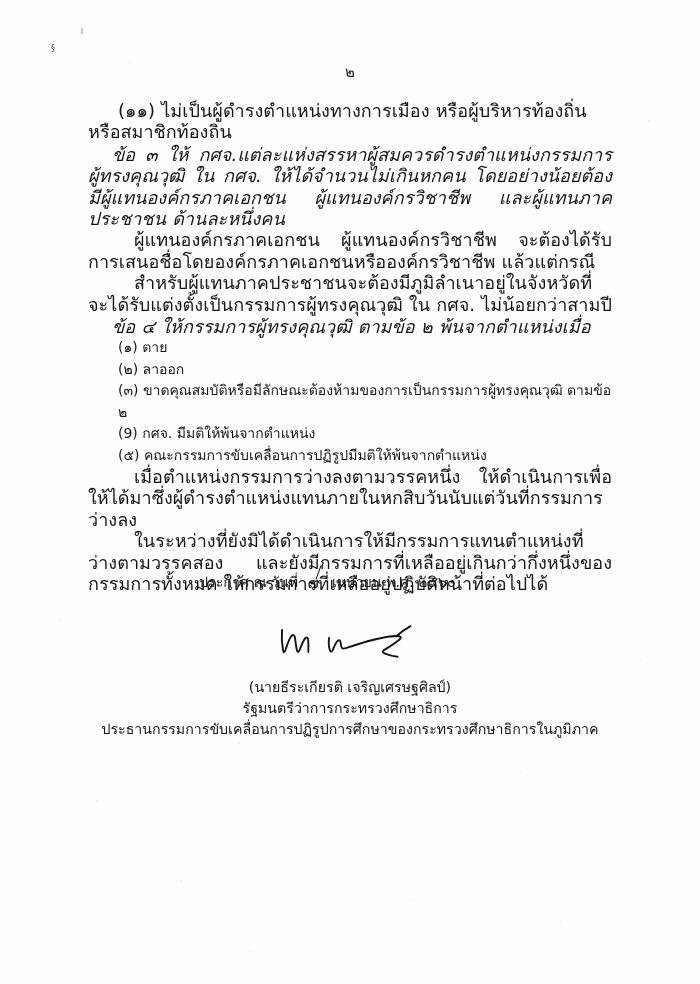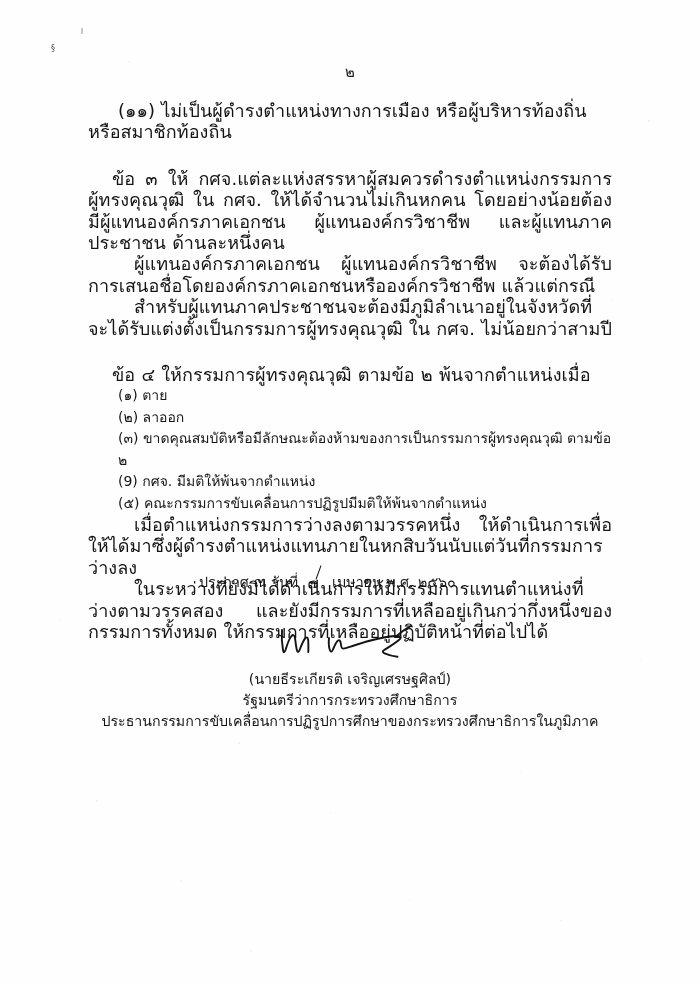--- a/index.html
+++ b/index.html
@@ -69,21 +69,21 @@
     line-height: 21.4px;
     color: #141414;
     text-align: left;
     margin: 0 0 0 0;
     letter-spacing: 0.05px;
     word-spacing: 0.4px;
   }
   .para.indent-1 { text-indent: 30px; }
   .para.indent-2 { text-indent: 46px; }
   .para.indent-3 { text-indent: 24px; }
-  .para.gap-top { margin-top: 25px; }
+  .para.gap-top { margin-top: 1px; font-style: italic; }
   .para.justify { text-align: justify; text-justify: inter-word; }
 
   .list-item {
     font-size: 14px;
     line-height: 21.4px;
     color: #141414;
     margin-left: 30px;
   }
 
   
@@ -136,21 +136,21 @@
     left: 272px;
     top: 0;
   }
 
   .sig-name, .sig-title {
     text-align: center;
     font-size: 14.2px;
     line-height: 21px;
     color: #141414;
   }
-  .sig-name { margin-top: 3px; }
+  .sig-name { margin-top: 11px; }
 
   #footer-titles { width: 700px; }
 </style>
 </head>
 <body>
 
 <div id="page">
 
   <div class="corner-mark">§</div>
   <div class="corner-mark-2"></div>

